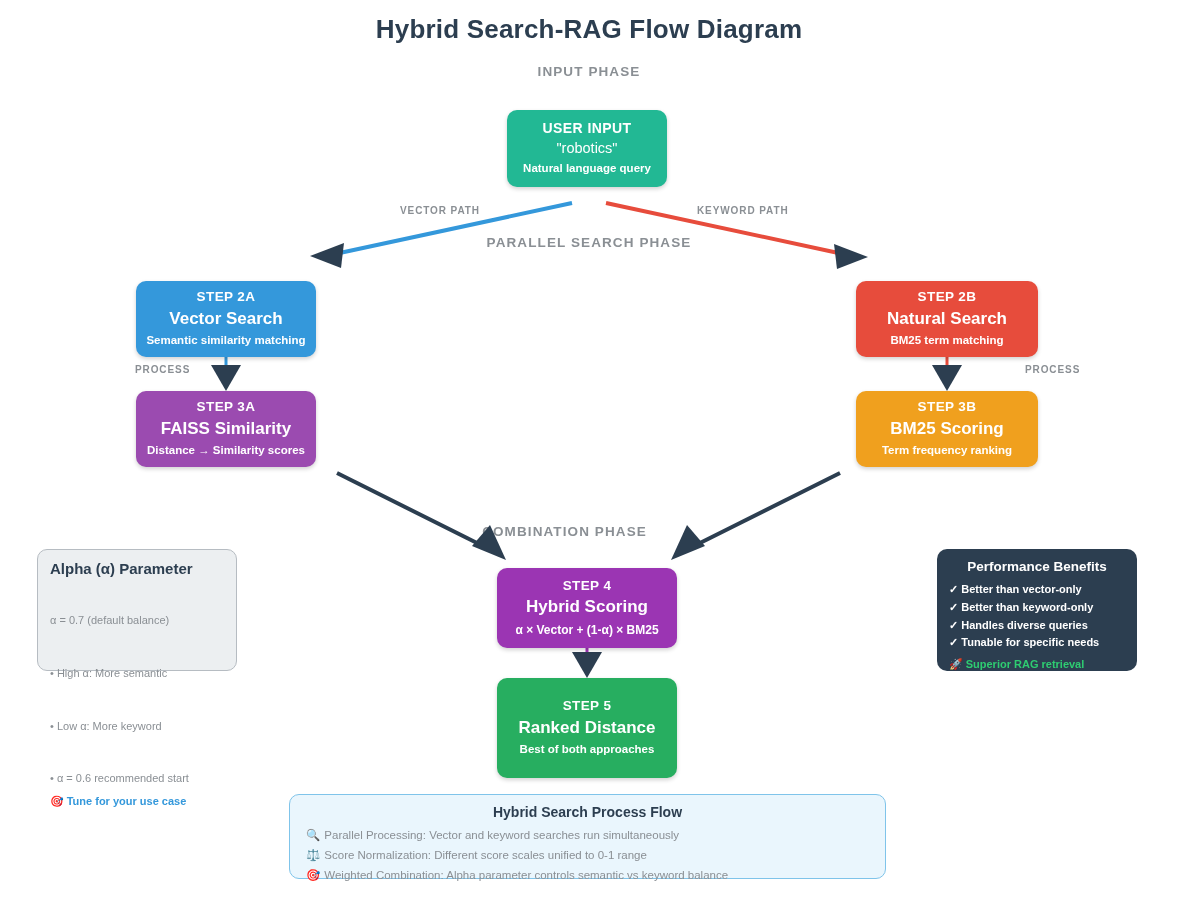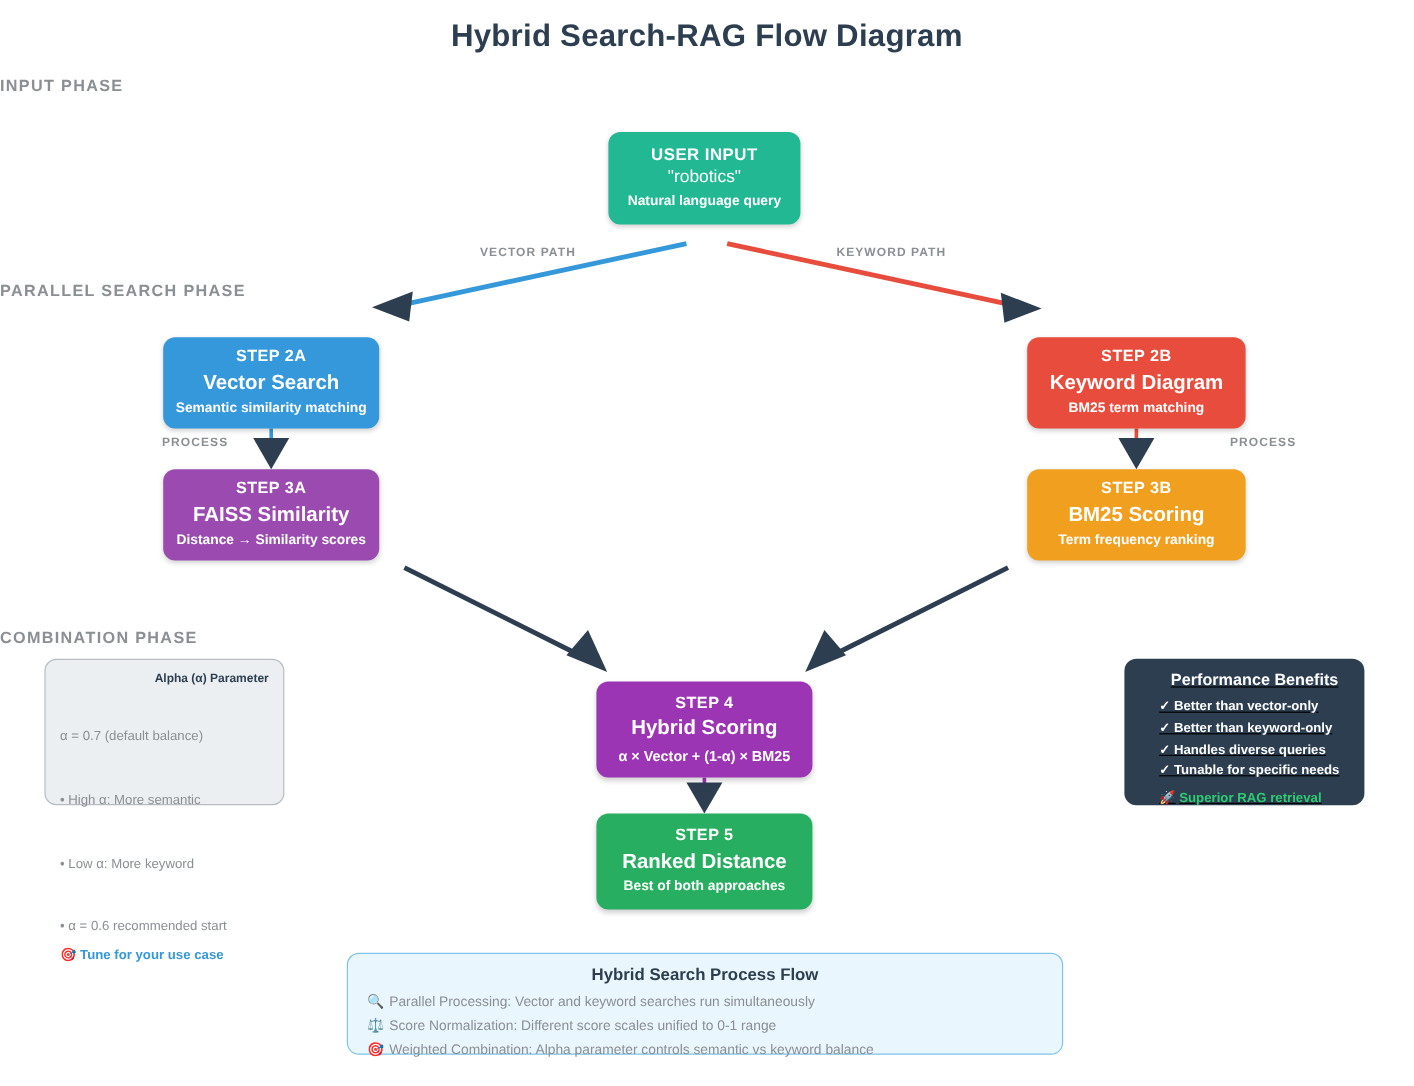--- a/index.html
+++ b/index.html
@@ -14,21 +14,21 @@
   .abs { position: absolute; }
 
   
   #page-title {
     left: 0; top: 14px; width: 1178px;
     text-align: center;
     font-size: 26px; font-weight: bold;
     color: #2c3e50; letter-spacing: .2px;
   }
   .phase-label {
-    text-align: left;
+    text-align: center;
     font-size: 13.5px; font-weight: bold;
     color: #8a8f94; letter-spacing: 1.1px;
   }
   #phase-input  { left: 0; top: 64px; width: 1178px; }
   #phase-search { left: 0; top: 235px; width: 1178px; }
   #phase-combo  { left: 0; top: 524px; width: 1129px; }
 
   
   .node {
     border-radius: 10px;
@@ -47,21 +47,21 @@
   #node-user-input .step     { font-size: 14px; }
   #node-user-input .headline { font-size: 14.5px; font-weight: normal; }
   #node-user-input .sub      { font-size: 11.5px; }
 
   #node-step2a { left: 136px; top: 281px; width: 180px; height: 76px; background: #3498db; }
   #node-step3a { left: 136px; top: 391px; width: 180px; height: 76px; background: #9b4bb0; }
   #node-step2b { left: 856px; top: 281px; width: 182px; height: 76px; background: #e74c3c; }
   #node-step3b { left: 856px; top: 391px; width: 182px; height: 76px; background: #f0a01e; }
   #node-step4  { left: 497px; top: 568px; width: 180px; height: 80px; background: #9b35b3; }
   #node-step4 .sub { font-size: 12px; }
-  #node-step5  { left: 497px; top: 678px; width: 180px; height: 80px; background: #27ae60; }
+  #node-step5  { left: 497px; top: 678px; width: 180px; height: 100px; background: #27ae60; }
 
   
   .edge-label {
     font-size: 10px; font-weight: bold;
     color: #8a8f94; letter-spacing: .9px;
     white-space: nowrap;
   }
   #label-vector  { left: 400px; top: 205px; }
   #label-keyword { left: 697px; top: 205px; }
   #label-process-left  { left: 135px; top: 364px; }
@@ -72,32 +72,32 @@
 
   
   .panel { border-radius: 10px; }
 
   #panel-alpha {
     left: 37px; top: 549px; width: 200px; height: 122px;
     background: #eceff1; border: 1px solid #b6bcc2;
     padding: 10px 12px 8px 12px;
   }
   #panel-alpha .panel-title {
-    text-align: right; font-size: 10px; font-weight: bold;
+    text-align: left; font-size: 15px; font-weight: bold;
     color: #2c3e50; margin-bottom: 7px;
   }
   #panel-alpha .row { font-size: 11px; color: #8a8f94; line-height: 1.62; margin-top: 35px; }
   #panel-alpha .footer {
     margin-top: 7px; font-size: 11px; font-weight: bold; color: #3498db;
   }
   #panel-alpha .footer .emo { margin-right: 3px; }
 
   #panel-benefits {
     left: 937px; top: 549px; width: 200px; height: 122px;
-    background: #2c3e50; padding: 10px 12px 8px 29px; text-decoration: underline;
+    background: #2c3e50; padding: 10px 12px 8px 12px;
   }
   #panel-benefits .panel-title {
     text-align: center; font-size: 13.5px; font-weight: bold;
     color: #ffffff; margin-bottom: 7px;
   }
   #panel-benefits .row { font-size: 11px; font-weight: bold; color: #ffffff; line-height: 1.62; }
   #panel-benefits .footer {
     margin-top: 6px; text-align: left;
     font-size: 11px; font-weight: bold; color: #2ecc71;
   }
@@ -170,21 +170,21 @@
   </div>
 
   <div class="abs node" id="node-step3a">
     <div class="step">STEP 3A</div>
     <div class="headline">FAISS Similarity</div>
     <div class="sub">Distance → Similarity scores</div>
   </div>
 
   <div class="abs node" id="node-step2b">
     <div class="step">STEP 2B</div>
-    <div class="headline">Keyword Diagram</div>
+    <div class="headline">Natural Search</div>
     <div class="sub">BM25 term matching</div>
   </div>
 
   <div class="abs node" id="node-step3b">
     <div class="step">STEP 3B</div>
     <div class="headline">BM25 Scoring</div>
     <div class="sub">Term frequency ranking</div>
   </div>
 
   <div class="abs node" id="node-step4">

